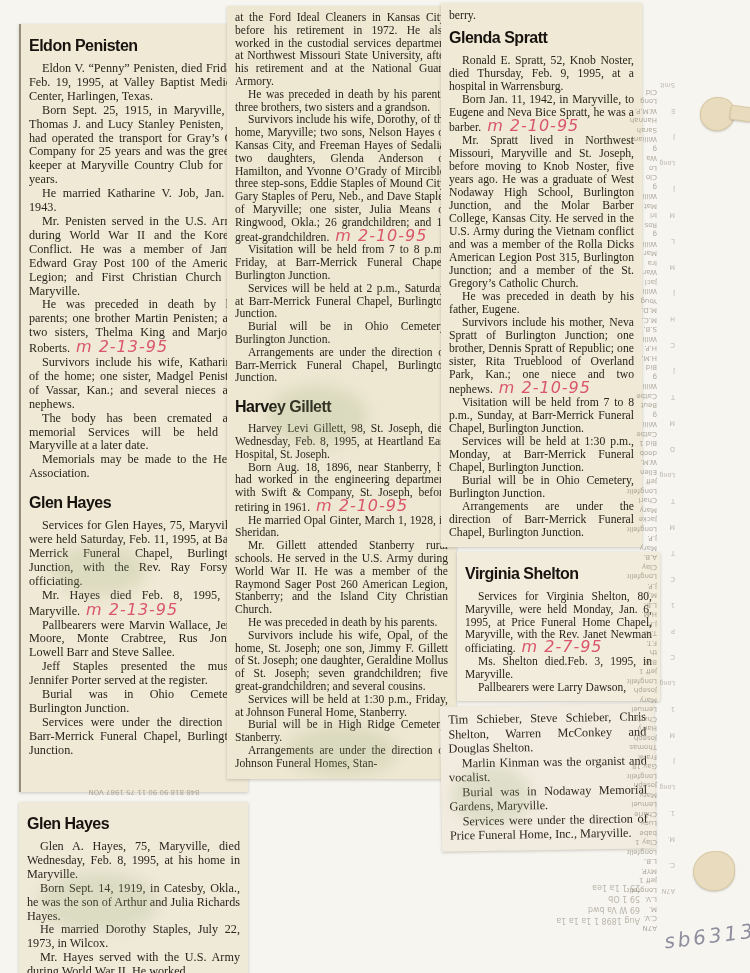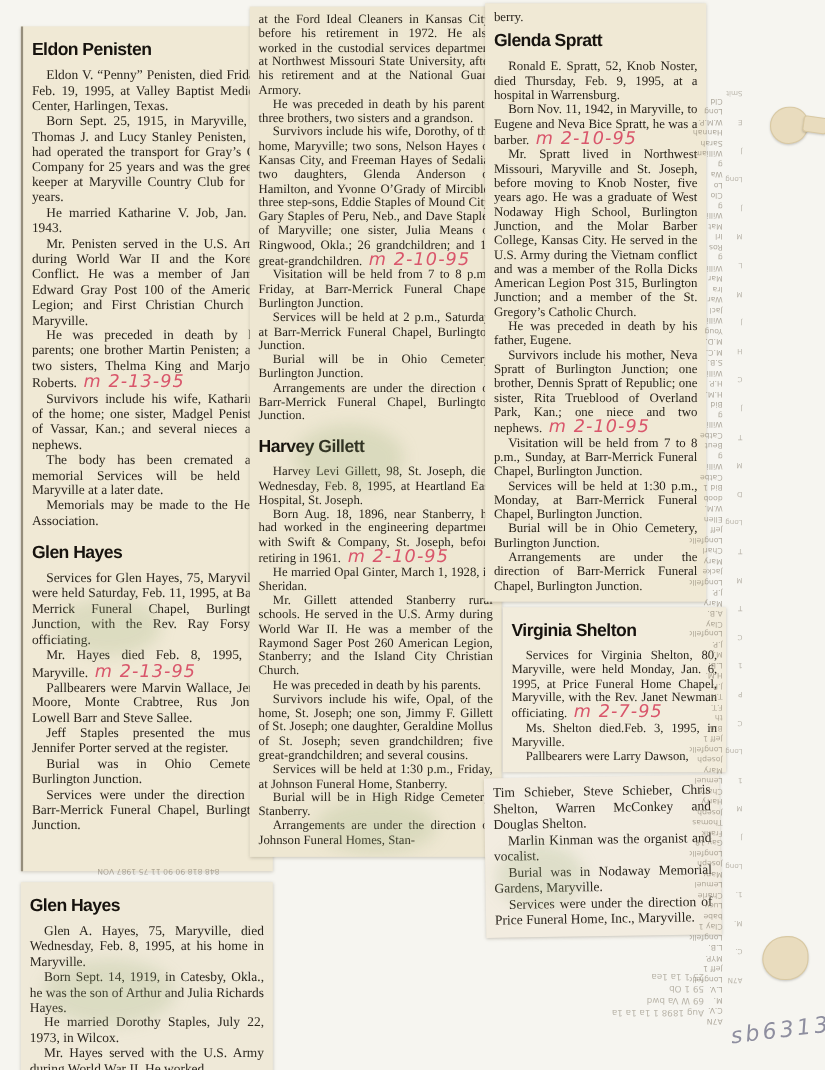--- a/index.html
+++ b/index.html
@@ -110,21 +110,21 @@
 </div>
 
 <div class="colwrap" id="col3wrap">
   <div class="clip clipD">
     <div class="sec">
       <p class="para noind"><span>berry.</span></p>
     </div>
     <div class="sec" style="margin-top:0;">
       <h2 class="headline">Glenda Spratt</h2>
       <p class="para"><span>Ronald E. Spratt, 52, Knob Noster, died Thursday, Feb. 9, 1995, at a hospital in Warrensburg.</span></p>
-      <p class="para"><span>Born Nov. 11, 1942, in Maryville, to Eugene and Neva Bice Spratt, he was a barber.</span><span class="note">m 2-10-95</span></p>
+      <p class="para"><span>Born Jan. 11, 1942, in Maryville, to Eugene and Neva Bice Spratt, he was a barber.</span><span class="note">m 2-10-95</span></p>
       <p class="para"><span>Mr. Spratt lived in Northwest Missouri, Maryville and St. Joseph, before moving to Knob Noster, five years ago. He was a graduate of West Nodaway High School, Burlington Junction, and the Molar Barber College, Kansas City. He served in the U.S. Army during the Vietnam conflict and was a member of the Rolla Dicks American Legion Post 315, Burlington Junction; and a member of the St. Gregory’s Catholic Church.</span></p>
       <p class="para"><span>He was preceded in death by his father, Eugene.</span></p>
       <p class="para"><span>Survivors include his mother, Neva Spratt of Burlington Junction; one brother, Dennis Spratt of Republic; one sister, Rita Trueblood of Overland Park, Kan.; one niece and two nephews.</span><span class="note">m 2-10-95</span></p>
       <p class="para"><span>Visitation will be held from 7 to 8 p.m., Sunday, at Barr-Merrick Funeral Chapel, Burlington Junction.</span></p>
       <p class="para"><span>Services will be held at 1:30 p.m., Monday, at Barr-Merrick Funeral Chapel, Burlington Junction.</span></p>
       <p class="para"><span>Burial will be in Ohio Cemetery, Burlington Junction.</span></p>
       <p class="para"><span>Arrangements are under the direction of Barr-Merrick Funeral Chapel, Burlington Junction.</span></p>
     </div>
   </div>
   <div class="clip clipE">

